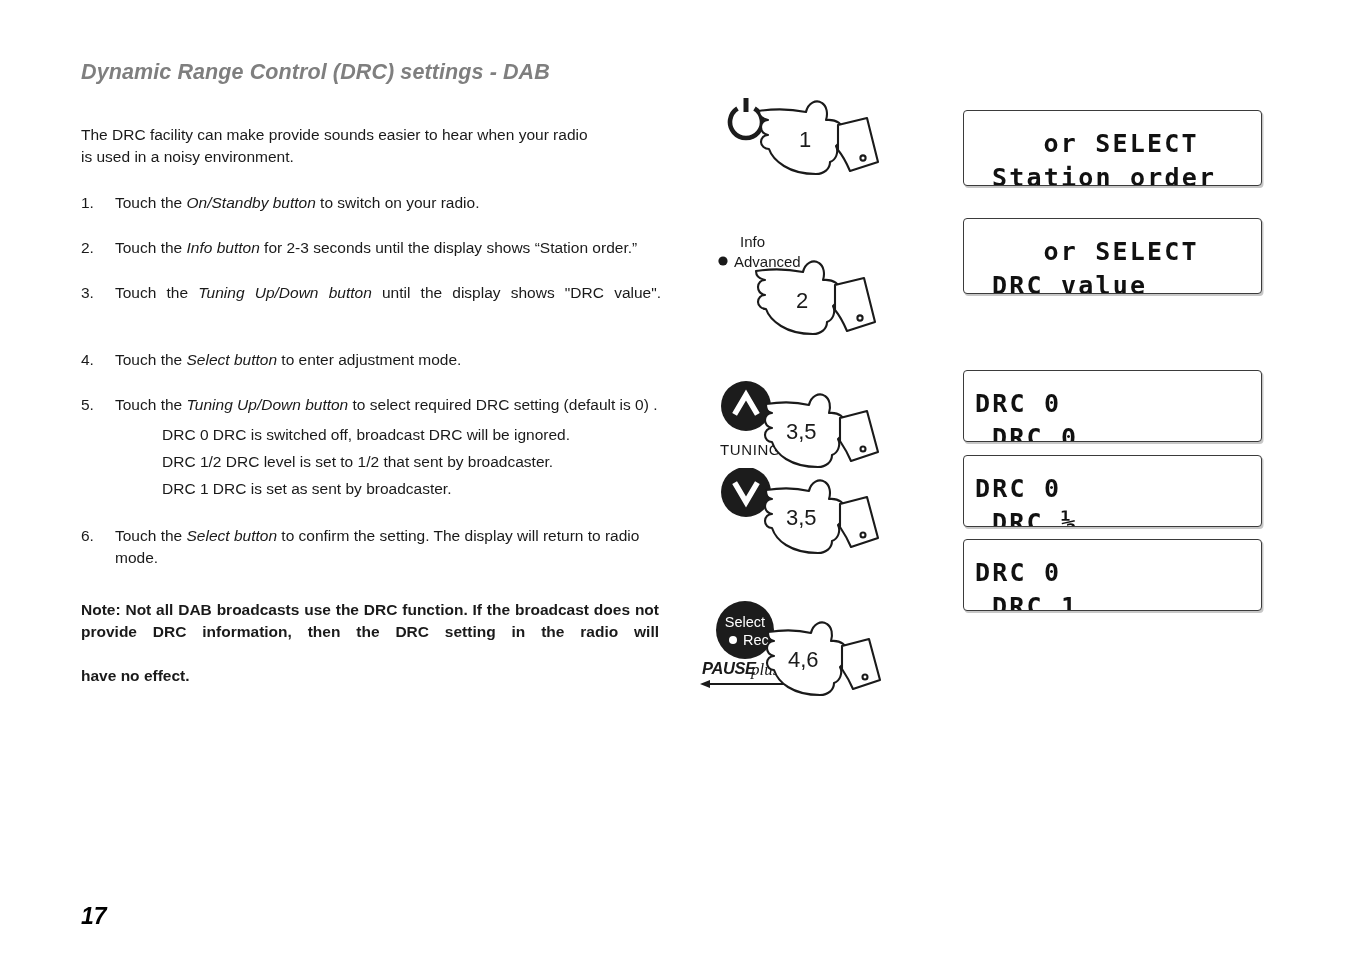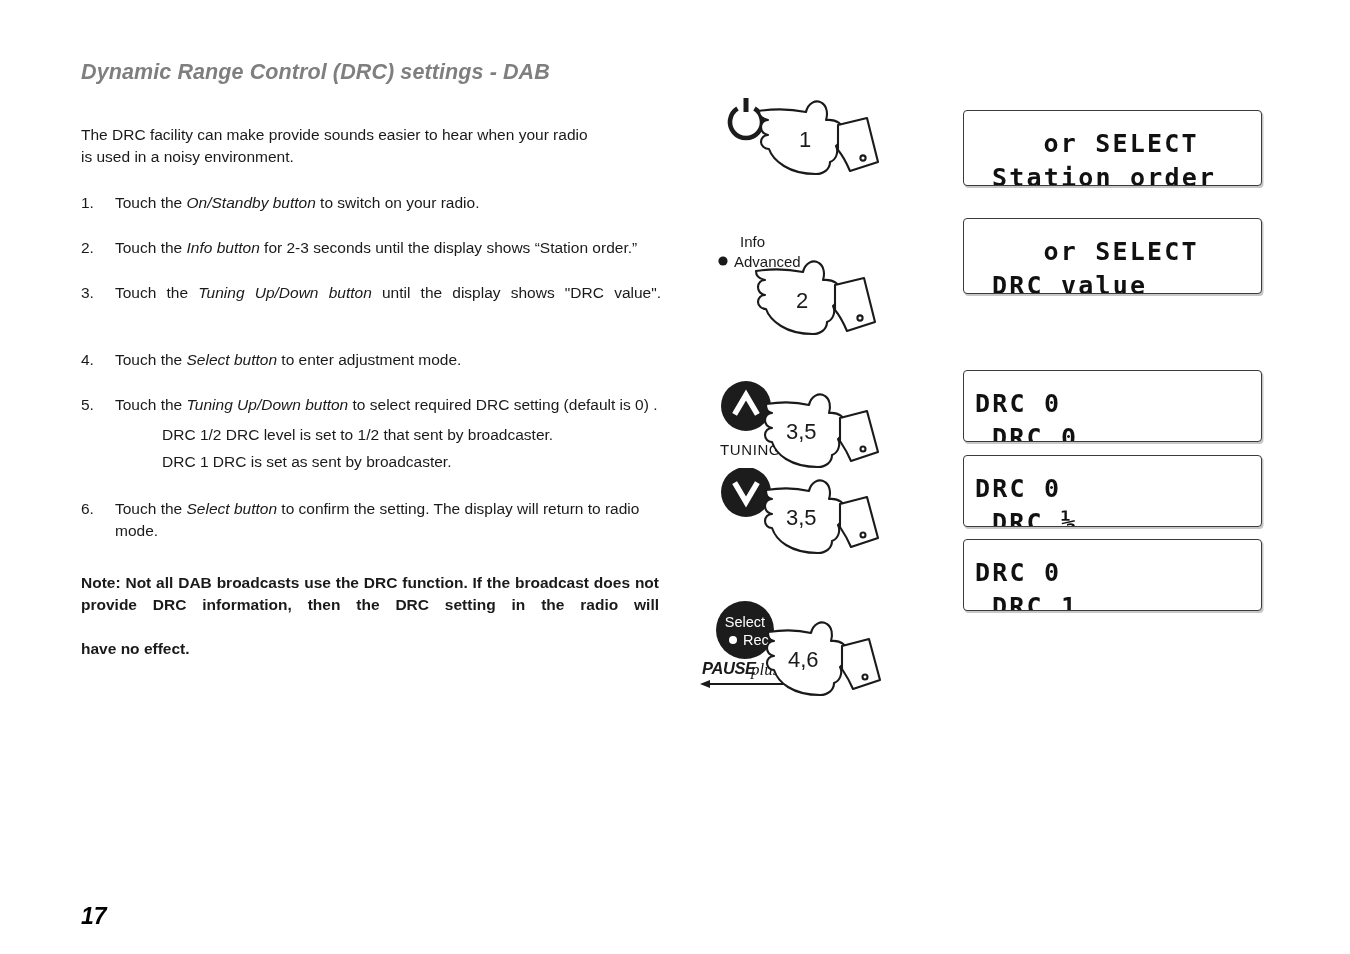--- a/index.html
+++ b/index.html
@@ -187,20 +187,21 @@
 
       <li>
         <span class="num">4.</span>
         <span class="step-body"><span>Touch the </span><b class="bi">Select button</b><span> to enter adjustment mode.</span></span>
       </li>
 
       <li>
         <span class="num">5.</span>
         <span class="step-body"><span>Touch the </span><b class="bi">Tuning Up/Down button</b><span> to select required DRC setting (default is 0) .</span></span>
         <ul class="sub-list">
+          <li>DRC 0  DRC is switched off, broadcast DRC will be ignored.</li>
           <li>DRC 1/2 DRC level is set to 1/2 that sent by broadcaster.</li>
           <li>DRC 1  DRC is set as sent by broadcaster.</li>
         </ul>
       </li>
 
       <li>
         <span class="num">6.</span>
         <span class="step-body"><span>Touch the </span><b class="bi">Select button</b><span> to confirm the setting. The display will return to radio mode.</span></span>
       </li>
 

